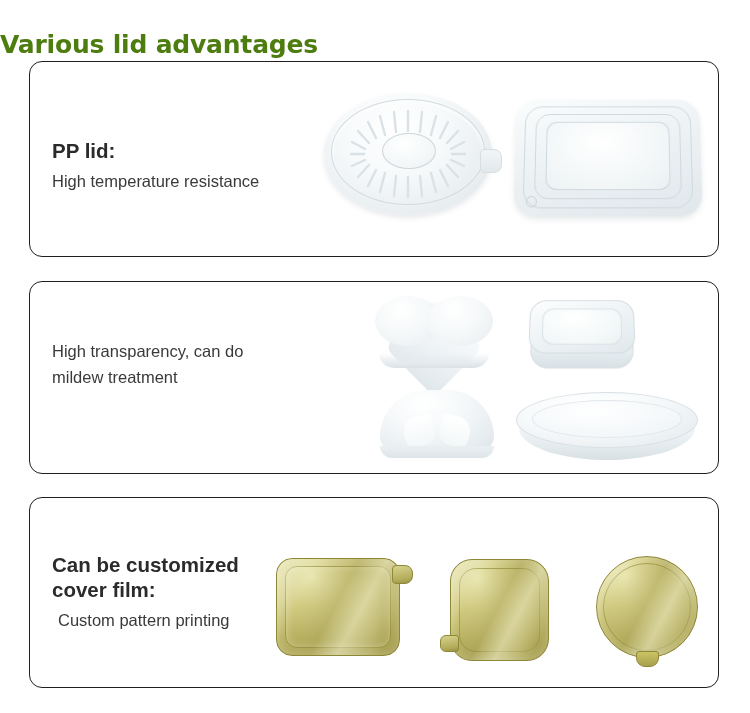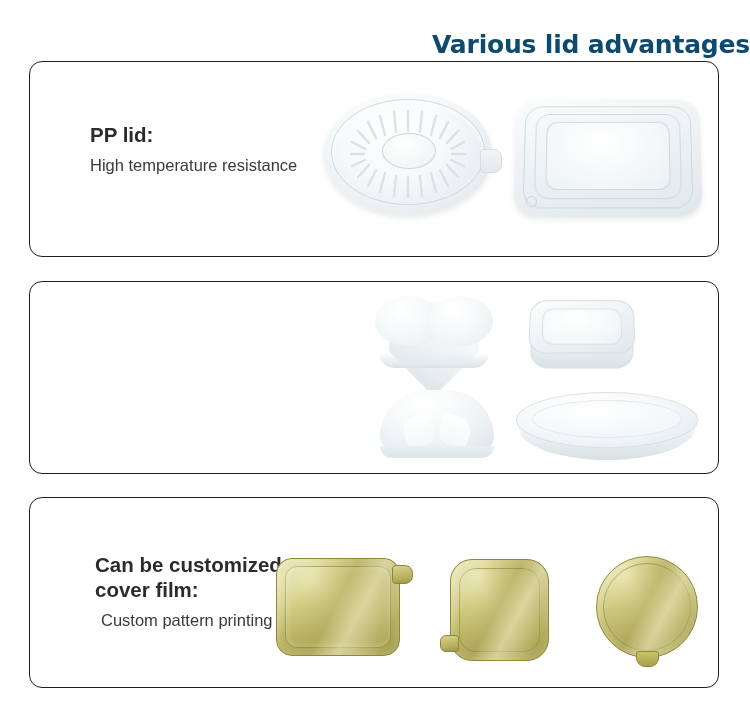--- a/index.html
+++ b/index.html
@@ -11,44 +11,44 @@
     width: 750px;
     height: 713px;
     font-family: "Liberation Sans", sans-serif;
     color: #333333;
     overflow: hidden;
     position: relative;
   }
 
   
   .page-title {
-    text-align: right;
+    text-align: left;
     font-family: "DejaVu Sans", sans-serif;
     font-weight: bold;
     font-size: 25px;
-    color: #0c4a6e;
+    color: #4d7c0f;
     letter-spacing: -0.2px;
     padding-top: 11px;
     height: 34px;
     line-height: 34px;
   }
 
   
   .card {
     position: absolute;
     left: 29px;
     width: 690px;
     border: 1.4px solid #1f1f1f;
     border-radius: 13px;
     box-sizing: border-box;
     background: #ffffff;
   }
   #card-pp { top: 61px;  height: 196px; }
   #card-pe { top: 281px; height: 193px; }
-  #card-cf { top: 497px; height: 191px; padding-left: 43px; }
+  #card-cf { top: 497px; height: 191px; }
 
   .card-inner {
     position: relative;
     width: 100%;
     height: 100%;
   }
 
   
   .text-block {
     position: absolute;
@@ -65,21 +65,21 @@
   }
   .subtext {
     font-family: "Liberation Sans", sans-serif;
     font-weight: normal;
     font-size: 16.5px;
     color: #3a3a3a;
     line-height: 26px;
     margin: 0;
     white-space: pre-line;
   }
-  #pp-text { top: 60px; margin-left: 38px; }
+  #pp-text { top: 76px; }
   #pe-text { top: 56px; }
   #cf-text { top: 54px; }
   #cf-text .subtext { padding-left: 6px; }
 
   
   .products {
     position: absolute;
     top: 0;
     bottom: 0;
     right: 0;
@@ -372,20 +372,22 @@
       </div>
 
     </div>
   </div>
 </section>
 
 <section class="card" id="card-pe">
   <div class="card-inner">
 
     <div class="text-block" id="pe-text">
+      <p class="subtext">High transparency, can do
+mildew treatment</p>
     </div>
 
     <div class="products">
 
       <div class="prod pe-heart" style="left:-343px; top:14px;">
         <div class="point"></div>
         <div class="lobe lobe-l"></div>
         <div class="lobe lobe-r"></div>
         <div class="lip"></div>
       </div>

